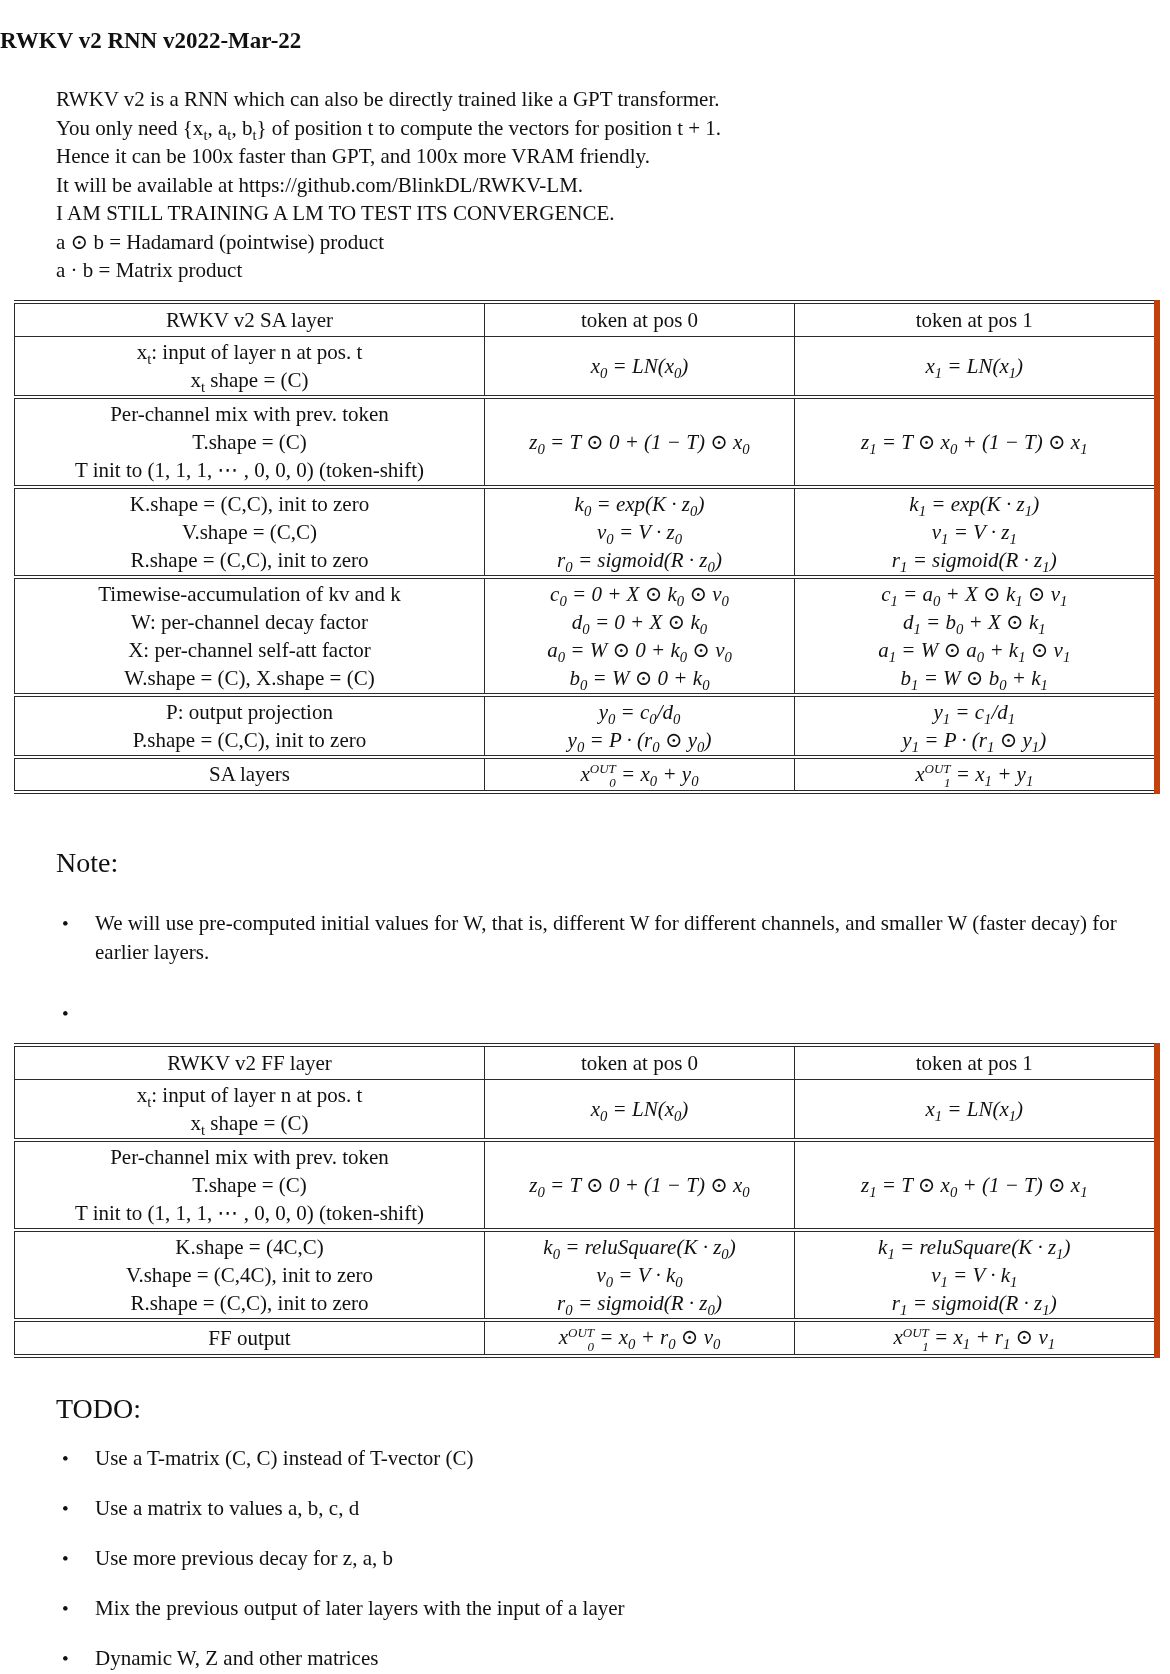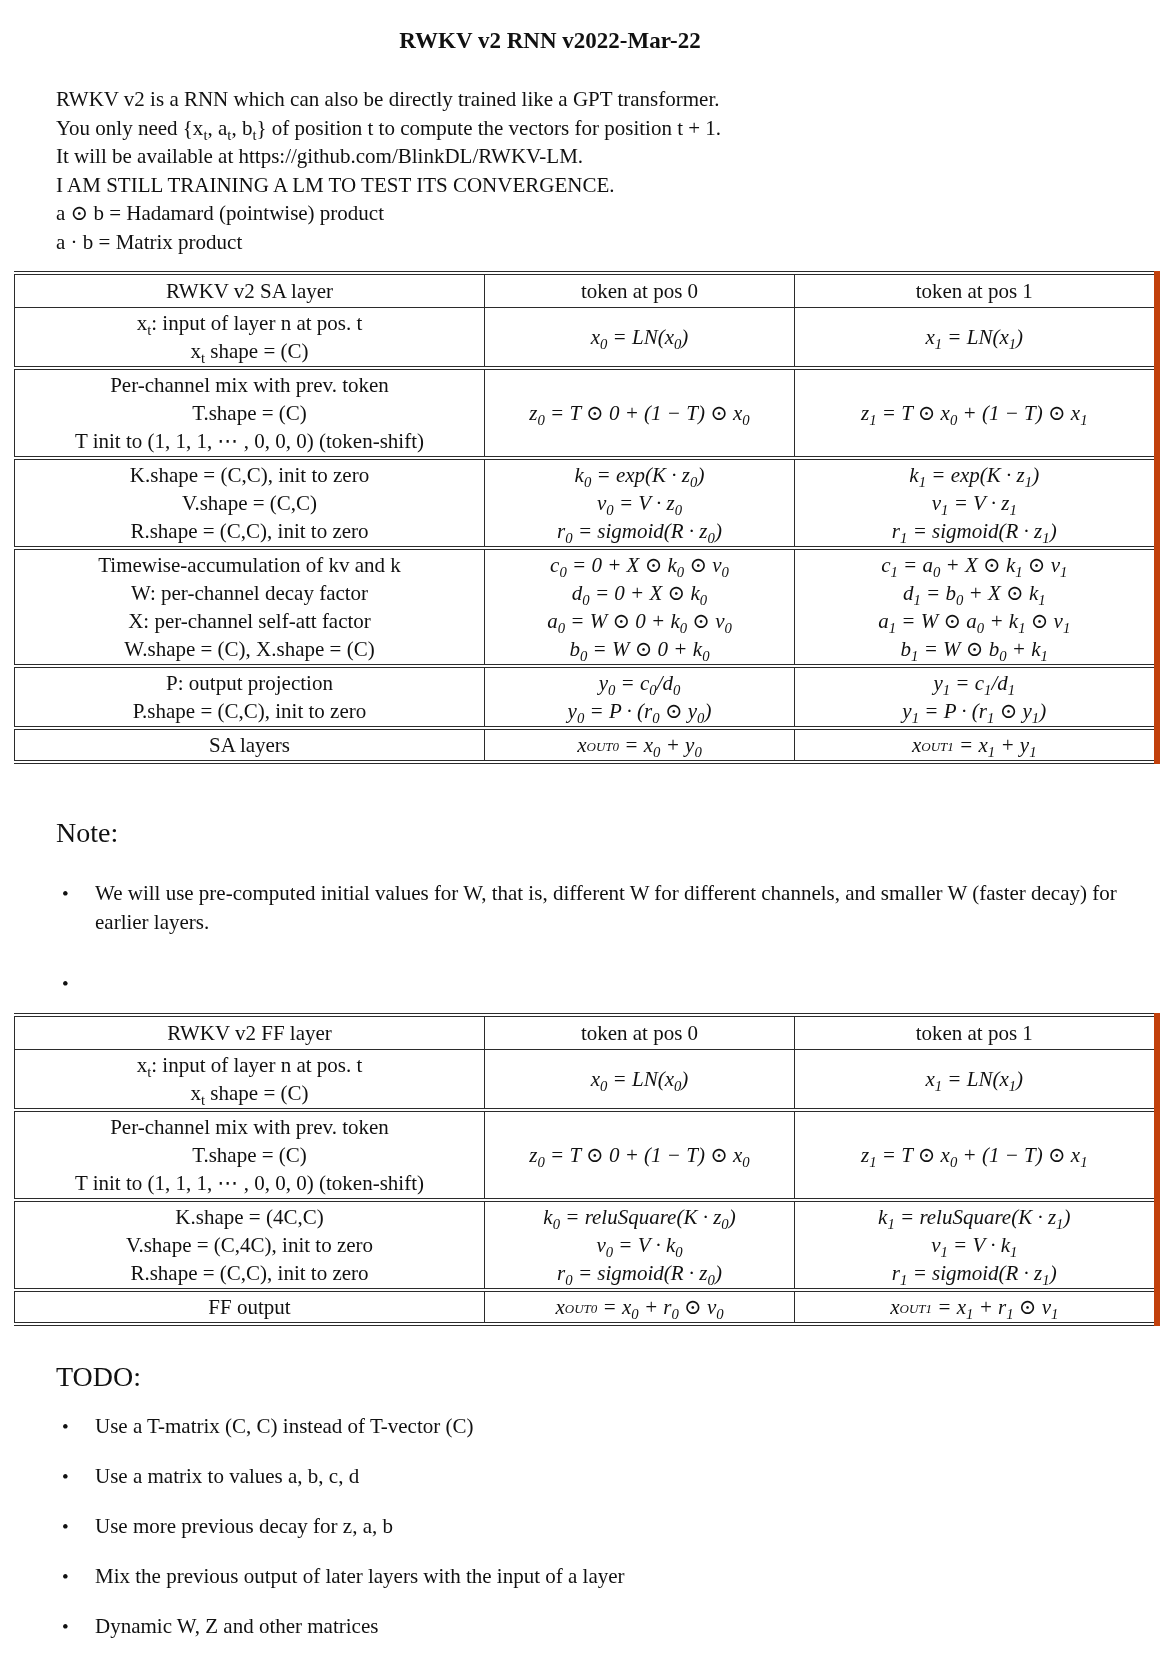--- a/index.html
+++ b/index.html
@@ -2,21 +2,21 @@
 <html><head>
 <meta charset="utf-8">
 <style>
   html,body{margin:0;padding:0;}
   body{
     width:1170px;height:1674px;overflow:hidden;background:#ffffff;color:#111;
     font-family:"Liberation Serif","DejaVu Serif","DejaVu Sans",serif;
   }
   .page{position:relative;width:1170px;height:1674px;}
   .title{
-    padding-top:26px;text-align:center;font-weight:bold;font-size:23px;line-height:30px;
+    padding-top:26px;text-align:left;font-weight:bold;font-size:23px;line-height:30px;
     width:1100px;
   }
   .intro{margin:29px 0 0 56px;font-size:21px;line-height:28.5px;}
   .intro div{white-space:nowrap;}
 
   table.mtable{
     border-collapse:collapse;table-layout:fixed;width:1142px;margin:15px 0 0 14px;
     font-size:21px;border-left:1px solid #2b2b2b;border-right:6px solid #c2410c;
   }
   col.c1{width:470px;} col.c2{width:310px;} col.c3{width:362px;}
@@ -24,22 +24,22 @@
     font-weight:normal;text-align:center;padding:2px 0;line-height:28px;
   }
   .mtable thead tr{border-top:4px double #2b2b2b;border-bottom:1px solid #2b2b2b;}
   .mtable tbody tr{border-bottom:4px double #2b2b2b;}
   .mtable th + th, .mtable td + td{border-left:1px solid #2b2b2b;}
   .mtable td{padding:1px 0;vertical-align:middle;}
   .mtable td div{line-height:28px;text-align:center;}
   td.frm{font-style:italic;}
   sub,sup{font-size:70%;line-height:0;}
   .ss{
-    display:inline-flex;flex-direction:row;justify-content:center;
-    vertical-align:middle;font-size:62%;line-height:1.05;text-align:left;
+    display:inline-flex;flex-direction:column;justify-content:center;
+    vertical-align:middle;font-size:62%;line-height:1.05;text-align:right;
   }
   .ss .ss-sup,.ss .ss-sub{display:block;}
 
   .sec-heading{margin:54px 0 0 56px;font-size:28px;line-height:29px;}
   .bullets{margin-left:62px;font-size:21px;}
   .bullet{display:flex;align-items:flex-start;}
   .bullet .dot{flex:none;width:33px;line-height:29px;font-size:19px;}
   .bullet .txt{line-height:29px;max-width:1050px;}
   .note-bullets .bullet{margin-top:32px;}
   .todo-bullets .bullet{margin-top:21px;}
@@ -50,20 +50,21 @@
 </head>
 <body>
 
 <div class="page">
 
   <div class="title">RWKV v2 RNN v2022-Mar-22</div>
 
   <div class="intro">
     <div>RWKV v2 is a RNN which can also be directly trained like a GPT transformer.</div>
     <div>You only need {x<sub>t</sub>, a<sub>t</sub>, b<sub>t</sub>} of position t to compute the vectors for position t + 1.</div>
+    <div>Hence it can be 100x faster than GPT, and 100x more VRAM friendly.</div>
     <div>It will be available at https://github.com/BlinkDL/RWKV-LM.</div>
     <div>I AM STILL TRAINING A LM TO TEST ITS CONVERGENCE.</div>
     <div>a ⊙ b = Hadamard (pointwise) product</div>
     <div>a · b = Matrix product</div>
   </div>
 
   <table class="mtable">
     <colgroup>
         <col class="c1">
         <col class="c2">

